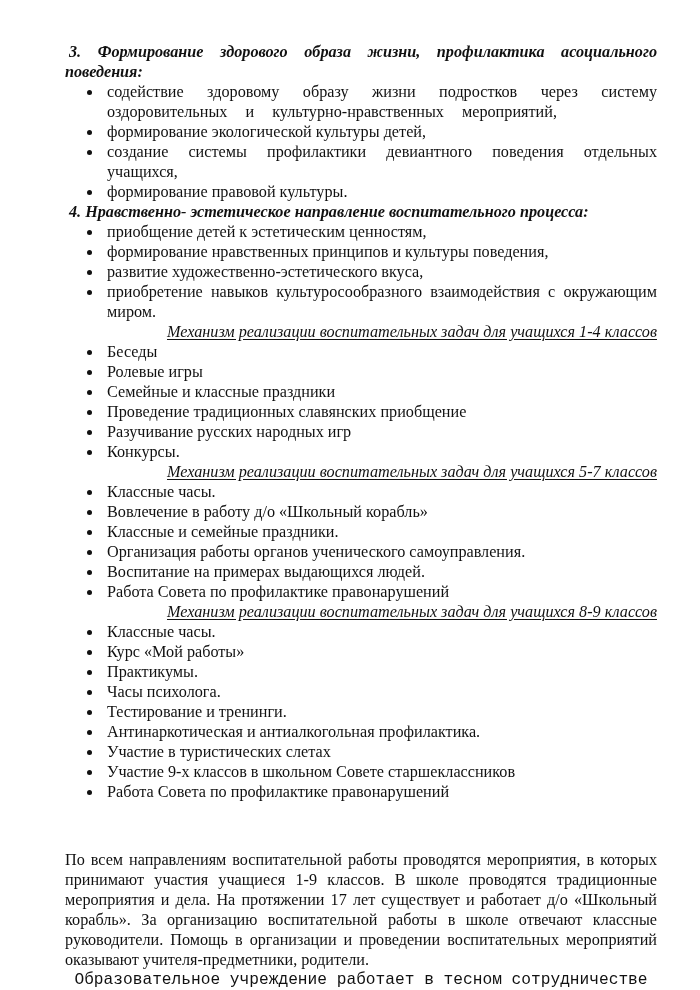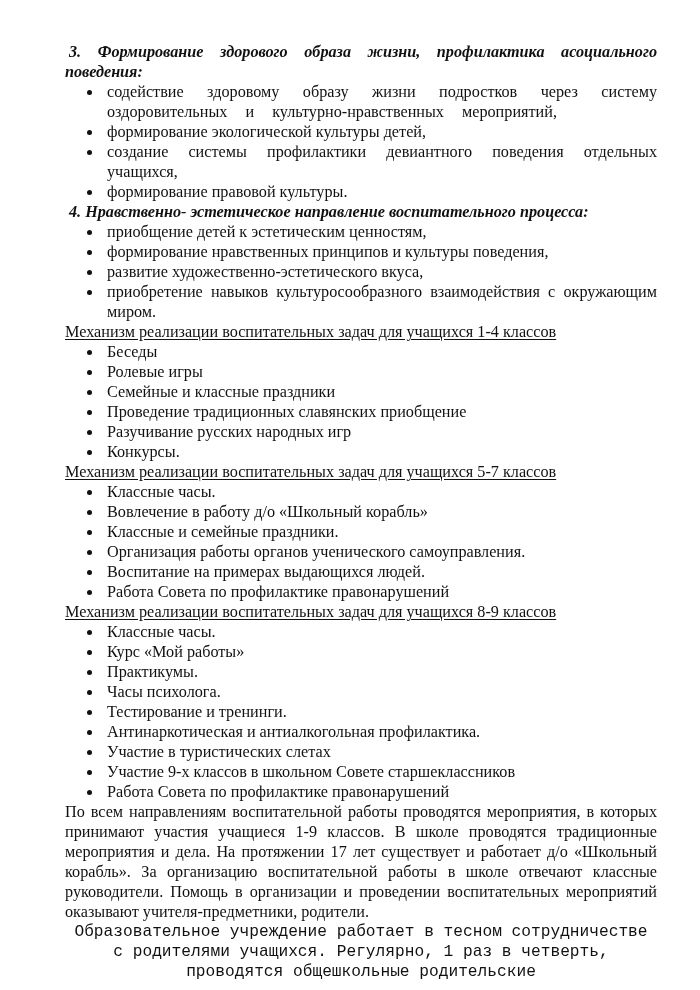--- a/index.html
+++ b/index.html
@@ -11,22 +11,22 @@
     .h { font-weight: bold; font-style: italic; text-align: justify; text-align-last: left; }
     .h.s3 { text-align-last: auto; }
     .h .num { padding-left: 4px; }
     ul { list-style: none; margin: 0; padding: 0; }
     li { position: relative; padding-left: 42px; text-align: justify; }
     li.j { text-align-last: left; }
     li::before {
       content: ""; position: absolute; left: 22px; top: 8px;
       width: 5px; height: 5px; border-radius: 50%; background: #111;
     }
-    .mech { text-decoration: underline; text-underline-offset: 2px; }
-    .para { text-align: justify; text-align-last: left; }
+    .mech { font-style: italic; text-decoration: underline; text-underline-offset: 2px; text-align: right; }
+    .para { text-align: justify; text-align-last: left; margin-top: 48px; }
     .para2 { text-align: center; font-family: Liberation Mono, monospace; }
     .sp { word-spacing: 14px; }
     .sp2 { word-spacing: 12px; }
   </style>
 </head>
 <body>
 
 <div class="page">
 
   <div class="h s3">

